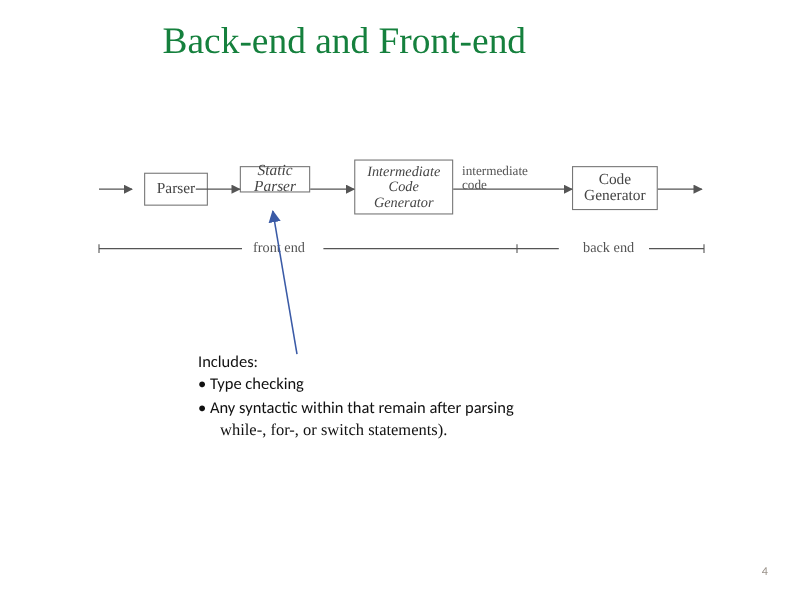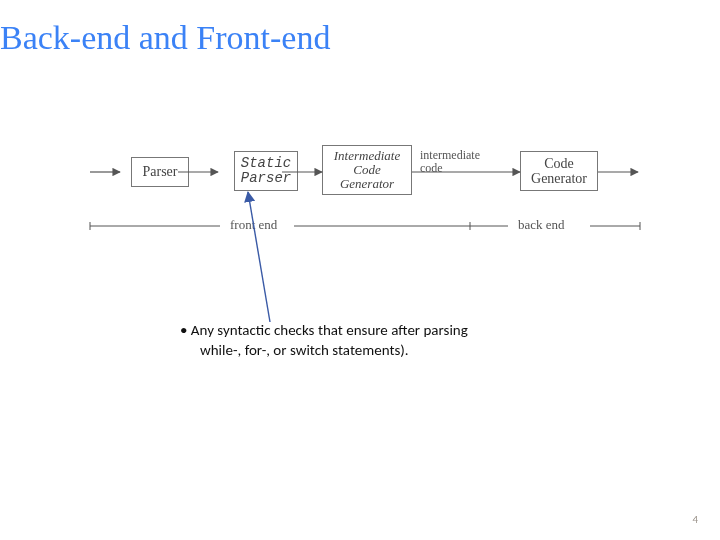--- a/index.html
+++ b/index.html
@@ -10,24 +10,25 @@
     background: #ffffff;
     position: relative;
     font-family: "Times New Roman", Times, serif;
     color: #000;
   }
   .title {
     position: absolute;
     top: 18px;
     left: 0;
     width: 626px;
+    text-align: center;
     font-family: "Comic Sans MS", "Comic Sans", cursive;
     font-size: 34px;
     line-height: 1.18;
-    color: #3b82f6;
+    color: #15803d;
     font-weight: 400;
   }
   .diagram {
     position: absolute;
     top: 157px;
     left: 90px;
     width: 560px;
     height: 90px;
   }
   .box {
@@ -56,21 +57,21 @@
     top: 320px;
     left: 180px;
     width: 420px;
     font-family: Calibri, Arial, sans-serif;
     font-size: 15px;
     line-height: 1.35;
     color: #111;
   }
   .indent1 { display: block; }
   .indent2 { display: block; padding-left: 10px; }
-  .indent3 { display: block; padding-left: 20px; }
+  .indent3 { display: block; padding-left: 20px; font-family: Liberation Serif, serif; }
   .pagenum {
     position: absolute;
     bottom: 14px;
     right: 22px;
     font-family: Calibri, Arial, sans-serif;
     font-size: 11px;
     color: #9a928a;
   }
 </style>
 </head>
@@ -79,21 +80,21 @@
 <div class="title">
   <span>Back-end and Front-end</span><br>
 </div>
 
 <div class="diagram">
 
   <div class="box" style="left:41px; top:0px; width:58px; height:30px;">
     <span>Parser</span>
   </div>
 
-  <div class="box italic" style="left:144px; top:-6px; width:64px; height:40px;font-family:Liberation Mono, monospace;">
+  <div class="box italic" style="left:128px; top:-6px; width:64px; height:24px;">
     <span>Static</span>
     <span>Parser</span>
   </div>
 
   <div class="box italic" style="left:232px; top:-12px; width:90px; height:50px; font-size:13px;">
     <span>Intermediate</span>
     <span>Code</span>
     <span>Generator</span>
   </div>
 
@@ -123,30 +124,32 @@
   <svg width="560" height="40" style="left:0; top:55px;">
     <line x1="0" y1="10" x2="0" y2="18" stroke="#555" stroke-width="1"></line>
     <line x1="0" y1="14" x2="130" y2="14" stroke="#555" stroke-width="1"></line>
     <line x1="204" y1="14" x2="380" y2="14" stroke="#555" stroke-width="1"></line>
     <line x1="380" y1="10" x2="380" y2="18" stroke="#555" stroke-width="1"></line>
     <line x1="380" y1="14" x2="418" y2="14" stroke="#555" stroke-width="1"></line>
     <line x1="500" y1="14" x2="550" y2="14" stroke="#555" stroke-width="1"></line>
     <line x1="550" y1="10" x2="550" y2="18" stroke="#555" stroke-width="1"></line>
   </svg>
   <div class="flowlabel" style="left:140px; top:60px;">front end</div>
-  <div class="flowlabel" style="left:428px; top:60px;">back end</div>
+  <div class="flowlabel" style="left:440px; top:60px;">back end</div>
 
   <svg width="200" height="200" style="left:80px; top:30px;">
     <defs>
       <marker id="ah2" viewBox="0 0 10 10" refX="9" refY="5" markerWidth="8" markerHeight="8" orient="auto">
         <path d="M 0 0 L 10 5 L 0 10 z" fill="#3a5aa6"></path>
       </marker>
     </defs>
     <line x1="100" y1="135" x2="78" y2="5" stroke="#3a5aa6" stroke-width="1.4" marker-end="url(#ah2)"></line>
   </svg>
 </div>
 
 <div class="notes">
-  <span class="indent1">• Any syntactic checks that ensure after parsing</span>
+  <span class="indent1">Includes:</span>
+  <span class="indent1">• Type checking</span>
+  <span class="indent1">• Any syntactic within that remain after parsing</span>
   <span class="indent3">while-, for-, or switch statements).</span>
 </div>
 
 <div class="pagenum">4</div>
 
 </body></html>

